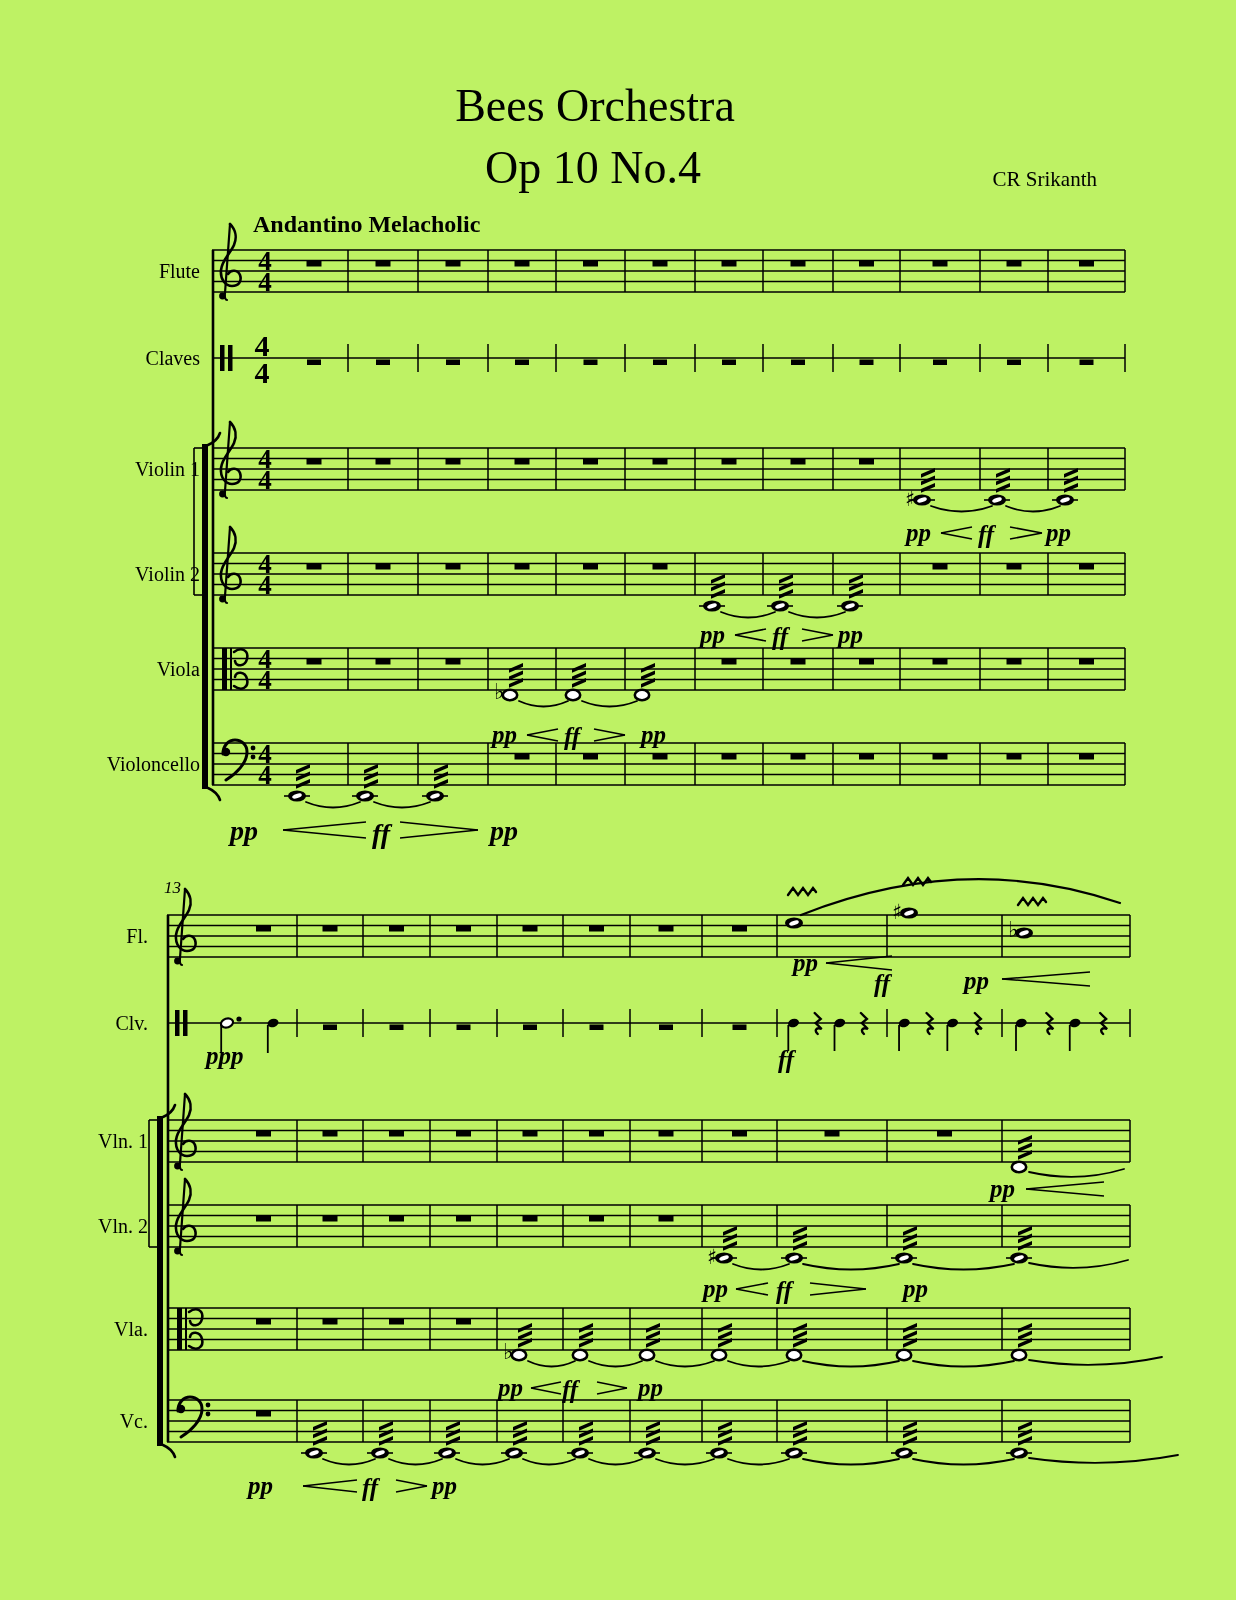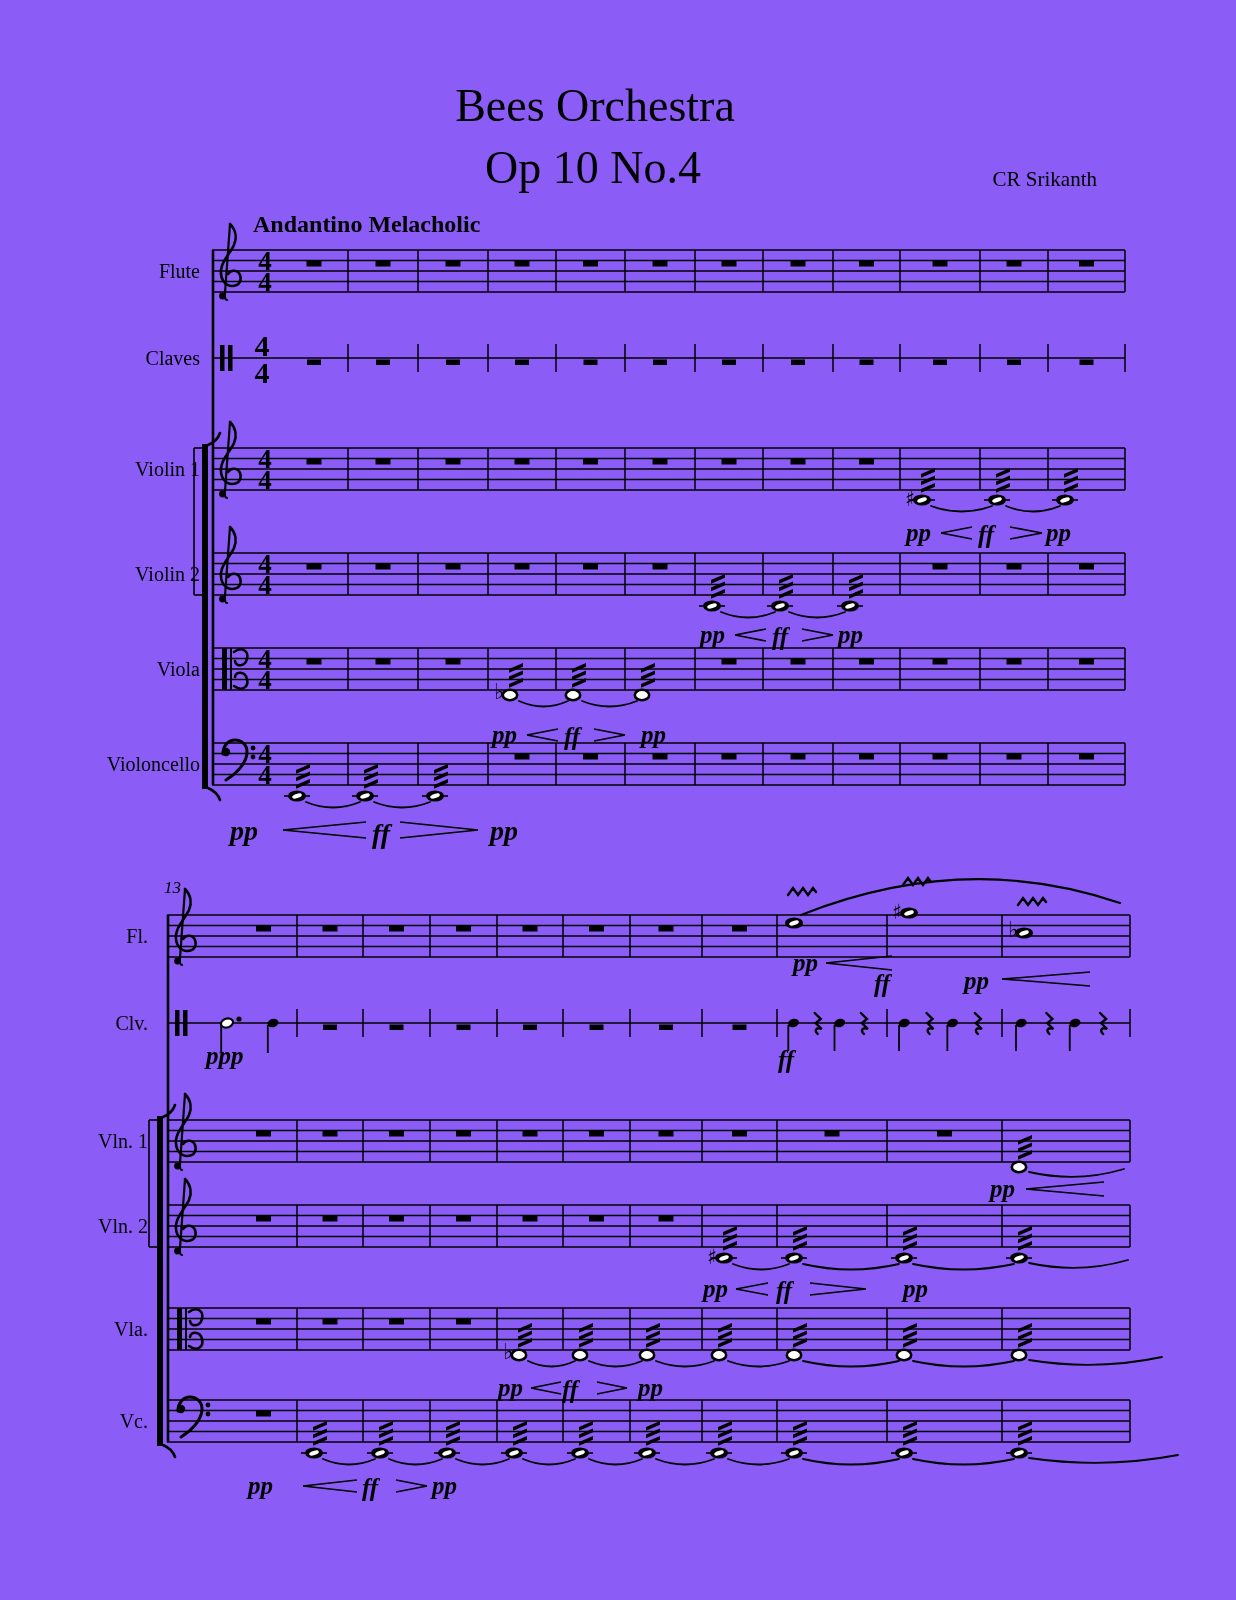--- a/index.html
+++ b/index.html
@@ -1,16 +1,16 @@
 <!DOCTYPE html>
 <html><head>
 <meta charset="utf-8">
 <style>
   html,body{margin:0;padding:0;background:#fff}
-  .page{width:1236px;height:1600px;position:relative;background:#8b5cf6;overflow:hidden}
+  .page{width:1236px;height:1600px;position:relative;background:#bef264;overflow:hidden}
   svg{display:block}
   text{fill:#000}
   .t-title{font-family:"Liberation Serif",serif;font-size:46px}
   .t-comp{font-family:"Liberation Serif",serif;font-size:21px}
   .t-tempo{font-family:"Liberation Serif",serif;font-size:24px;font-weight:bold}
   .t-label{font-family:"Liberation Serif",serif;font-size:20px}
   .t-mnum{font-family:"Liberation Serif",serif;font-size:17px;font-style:italic}
   .ts{font-family:"Liberation Serif",serif;font-weight:bold}
   .dyn{font-family:"Liberation Serif",serif;font-weight:bold;font-style:italic}
   .acc{font-family:"DejaVu Sans",sans-serif}

